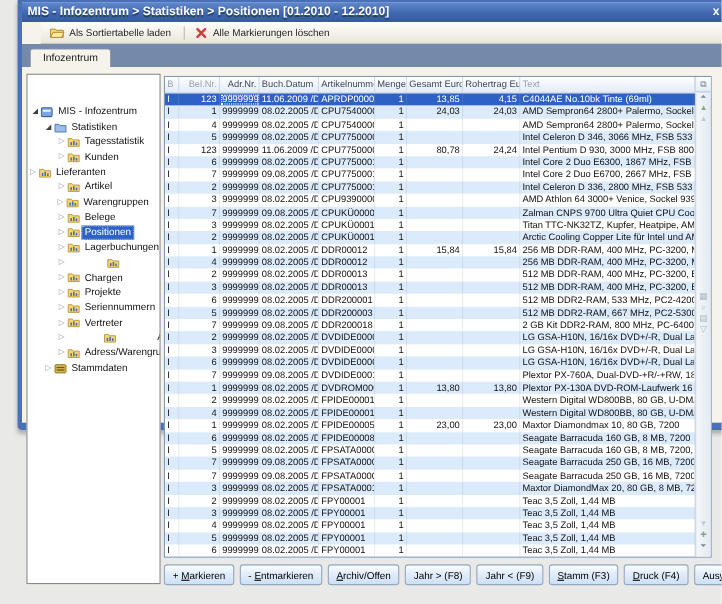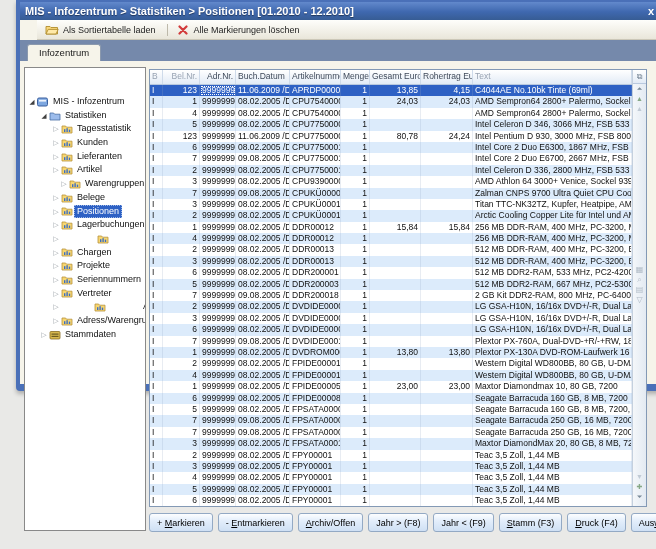--- a/index.html
+++ b/index.html
@@ -155,21 +155,21 @@
             <span class="ticon">
               <svg width="12" height="10">
                 <path d="M1 2 h3.6 l1 1.2 H11 v5.8 H1 z" fill="#f7d671" stroke="#b8923a" stroke-width=".8"></path>
                 <rect x="3" y="5.2" width="1.4" height="2.8" fill="#3e6fc0"></rect>
                 <rect x="5.4" y="4.2" width="1.4" height="3.8" fill="#3e6fc0"></rect>
                 <rect x="7.8" y="5.6" width="1.4" height="2.4" fill="#3e6fc0"></rect>
               </svg>
             </span>
             <span class="tlabel">Kunden</span>
           </div>
-          <div class="ti" style="padding-left: 26px;">
+          <div class="ti" style="">
             <span class="arrow collapsed">▷</span>
             <span class="ticon">
               <svg width="12" height="10">
                 <path d="M1 2 h3.6 l1 1.2 H11 v5.8 H1 z" fill="#f7d671" stroke="#b8923a" stroke-width=".8"></path>
                 <rect x="3" y="5.2" width="1.4" height="2.8" fill="#3e6fc0"></rect>
                 <rect x="5.4" y="4.2" width="1.4" height="3.8" fill="#3e6fc0"></rect>
                 <rect x="7.8" y="5.6" width="1.4" height="2.4" fill="#3e6fc0"></rect>
               </svg>
             </span>
             <span class="tlabel">Lieferanten</span>
@@ -179,21 +179,21 @@
             <span class="ticon">
               <svg width="12" height="10">
                 <path d="M1 2 h3.6 l1 1.2 H11 v5.8 H1 z" fill="#f7d671" stroke="#b8923a" stroke-width=".8"></path>
                 <rect x="3" y="5.2" width="1.4" height="2.8" fill="#3e6fc0"></rect>
                 <rect x="5.4" y="4.2" width="1.4" height="3.8" fill="#3e6fc0"></rect>
                 <rect x="7.8" y="5.6" width="1.4" height="2.4" fill="#3e6fc0"></rect>
               </svg>
             </span>
             <span class="tlabel">Artikel</span>
           </div>
-          <div class="ti" style="padding-left: 34px;">
+          <div class="ti" style="padding-left: 25px;">
             <span class="arrow collapsed">▷</span>
             <span class="ticon">
               <svg width="12" height="10">
                 <path d="M1 2 h3.6 l1 1.2 H11 v5.8 H1 z" fill="#f7d671" stroke="#b8923a" stroke-width=".8"></path>
                 <rect x="3" y="5.2" width="1.4" height="2.8" fill="#3e6fc0"></rect>
                 <rect x="5.4" y="4.2" width="1.4" height="3.8" fill="#3e6fc0"></rect>
                 <rect x="7.8" y="5.6" width="1.4" height="2.4" fill="#3e6fc0"></rect>
               </svg>
             </span>
             <span class="tlabel">Warengruppen</span>

